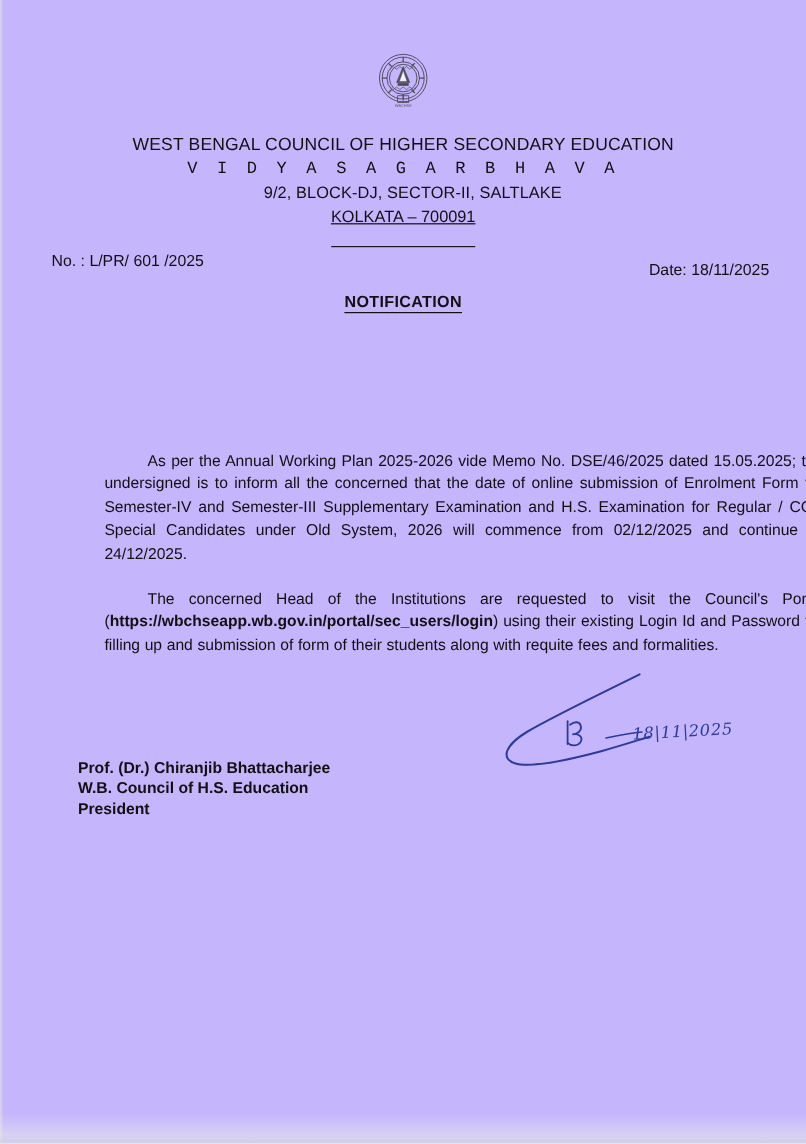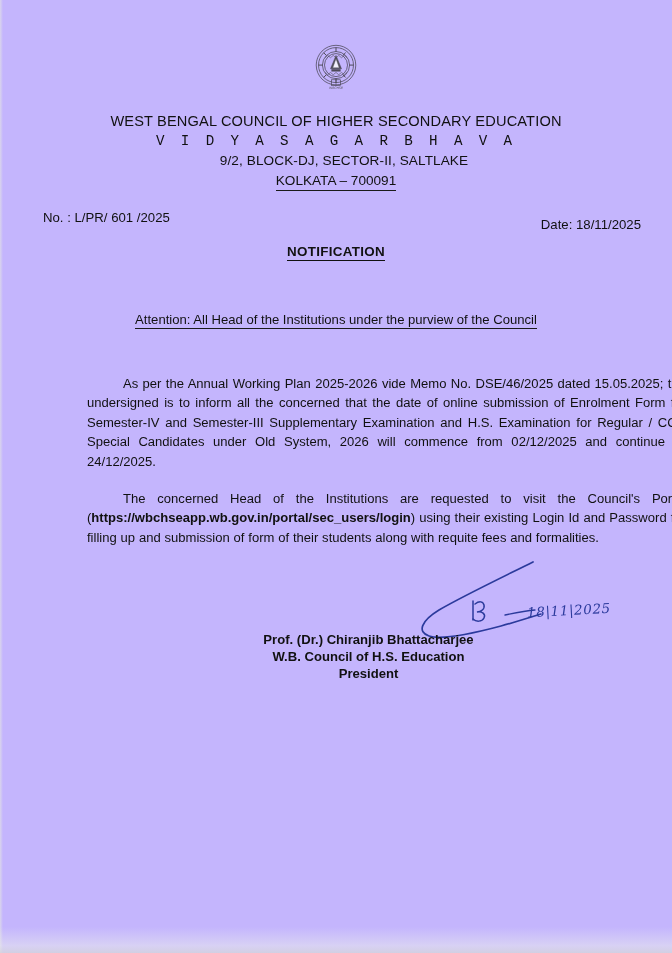--- a/index.html
+++ b/index.html
@@ -78,21 +78,22 @@
     white-space: nowrap;
     margin-left: 16px;
   }
   .lh-line4 {
     font-size: 13.6px;
     line-height: 20px;
     white-space: nowrap;
   }
   .lh-line4 span.ul {
     border-bottom: 1.3px solid #1a1a1a;
-    padding-bottom: 2px;
+    padding-bottom: 17px;
+    text-decoration: underline;
   }
 
   
   .ref-row {
     position: absolute;
     top: 203px;
     left: 43px;
     right: 31px;
     display: flex;
     justify-content: space-between;
@@ -177,21 +178,21 @@
     font-size: 13.5px;
     color: #2b3a9c;
     transform: rotate(-3deg);
     letter-spacing: 0.6px;
     white-space: nowrap;
   }
   .sig-names {
     position: absolute;
     top: 632px;
     left: 0; right: 0;
-    text-align: center;
+    text-align: left;
     font-weight: bold;
     font-size: 13.1px;
     line-height: 16.8px;
     padding-left: 65px;
   }
   .sig-names div { white-space: nowrap; }
 </style>
 </head>
 <body>
 
@@ -237,21 +238,20 @@
     <div class="lh-line4"><span class="ul">KOLKATA – 700091</span></div>
   </div>
 
   <div class="ref-row">
     <div class="ref-no">No. : L/PR/ 601 /2025</div>
     <div class="ref-date">Date: 18/11/2025</div>
   </div>
 
   <div class="notif"><span>NOTIFICATION</span></div>
 
-  <div class="attention"><span>Attention: All Head of the Institutions under the purview of the Council</span></div>
 
   <div class="body-block">
     <p class="para">As per the Annual Working Plan 2025-2026 vide Memo No. DSE/46/2025 dated 15.05.2025; the undersigned is to inform all the concerned that the date of online submission of Enrolment Form for Semester-IV and Semester-III Supplementary Examination and H.S. Examination for Regular / CC / Special Candidates under Old System, 2026 will commence from 02/12/2025 and continue till 24/12/2025.</p>
     <p class="para last"><span>The concerned Head of the Institutions are requested to visit the Council's Portal (</span><b>https://wbchseapp.wb.gov.in/portal/sec_users/login</b><span>) using their existing Login Id and Password for filling up and submission of form of their students along with requite fees and formalities.</span></p>
   </div>
 
   <div class="sig-area">
     <svg class="sig-svg" viewBox="0 0 300 86">
       <path d="M178 2 C150 16 108 36 84 50 C66 61 62 72 74 76 C86 80 116 74 146 66 C164 61 176 57 186 54" fill="none" stroke="#2b3a9c" stroke-width="1.7" stroke-linecap="round"></path>
       <path d="M120 44 C124 41 128 41 129 45 C130 49 126 52 122 52 C127 51 131 54 129 58 C127 62 121 62 118 59" fill="none" stroke="#2b3a9c" stroke-width="1.5" stroke-linecap="round"></path>

